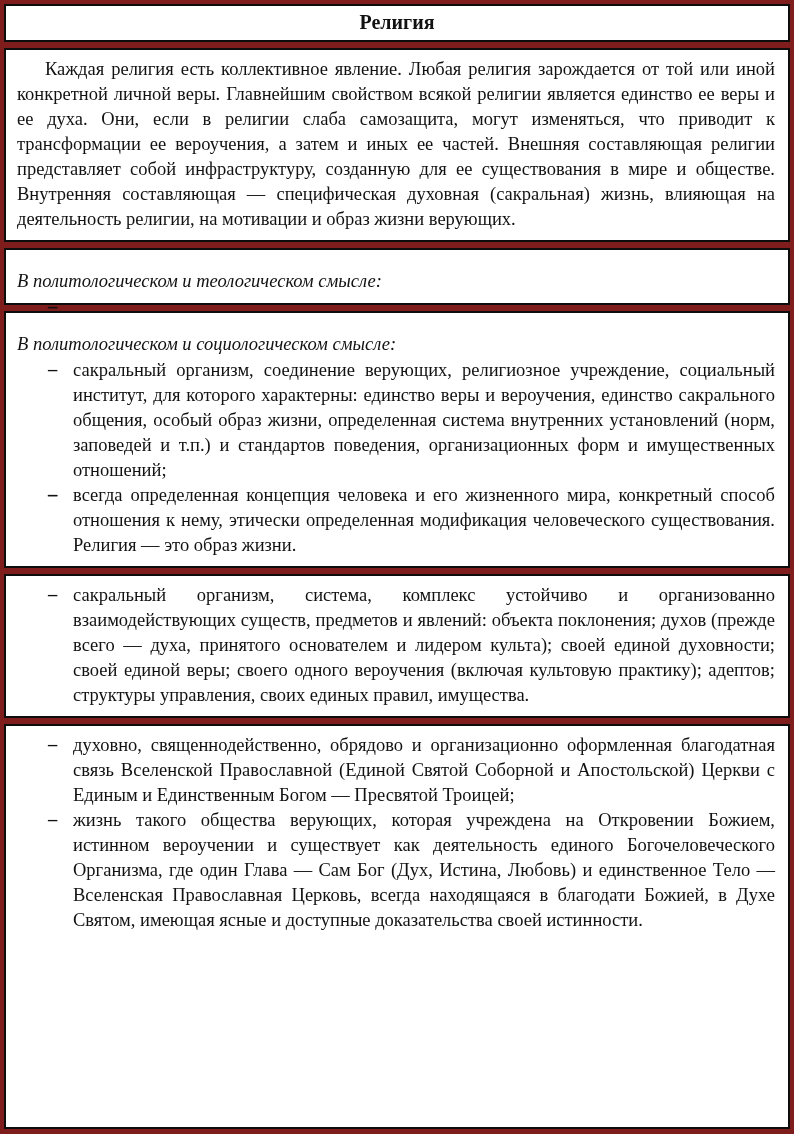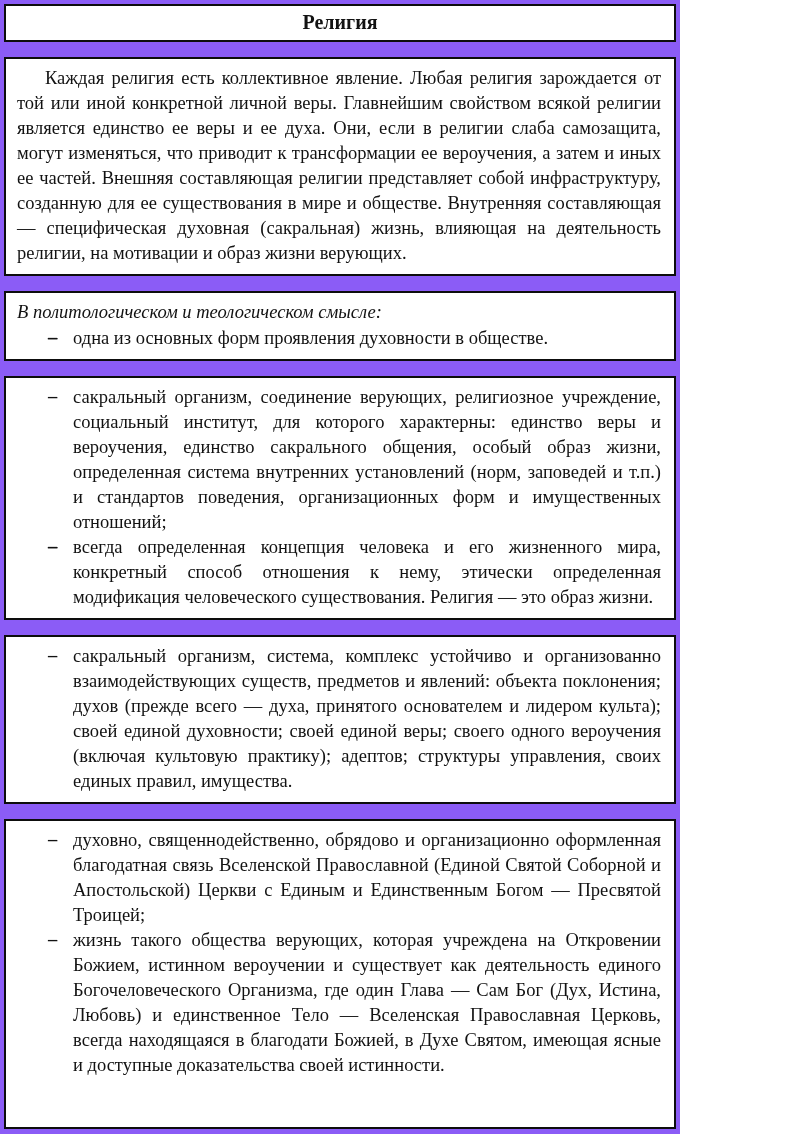--- a/index.html
+++ b/index.html
@@ -9,27 +9,27 @@
   }
   body {
     width: 802px;
     height: 1134px;
     overflow: hidden;
     font-family: "Liberation Serif", "DejaVu Serif", serif;
     color: #121212;
   }
   .page {
     box-sizing: border-box;
-    width: 680px;
+    width: 794px;
     height: 1134px;
     padding: 4px 4px 5px 4px;
     display: flex;
     flex-direction: column;
-    gap: 15px;
-    background: #8b5cf6;
+    gap: 6px;
+    background: #7f1d1d;
   }
   .box {
     border: 2px solid #0d0d0d;
     background: #ffffff;
     box-sizing: border-box;
   }
   .heading-box {
     padding: 4px 10px 5px 10px;
     text-align: center;
     font-weight: bold;
@@ -44,21 +44,21 @@
     flex: 0 0 auto;
   }
   .text-box.grow { flex: 1 1 auto; }
   .intro-par {
     margin: 0;
     text-align: justify;
     text-indent: 28px;
   }
   .lead {
     font-style: italic;
-    margin: 0 0 1px 0;
+    margin: 12px 0 1px 0;
   }
   .bullet {
     position: relative;
     padding-left: 56px;
     text-align: justify;
   }
   .bullet .dash {
     position: absolute;
     left: 31px;
     top: -1px;
@@ -79,25 +79,25 @@
   </div>
 
 
   <div class="box text-box">
     <p class="lead">В политологическом и теологическом смысле:</p>
     <div class="bullet">
       <span class="dash">–</span>
     </div>
     <div class="bullet">
       <span class="dash">–</span>
-      <span>одна из основных форм проявления духовности в обществе.</span>
     </div>
   </div>
 
   <div class="box text-box">
+    <p class="lead">В политологическом и социологическом смысле:</p>
     <div class="bullet">
       <span class="dash">–</span>
       <span>сакральный организм, соединение верующих, религиозное учреждение, социальный институт, для которого характерны: единство веры и вероучения, единство сакрального общения, особый образ жизни, определенная система внутренних установлений (норм, заповедей и т.п.) и стандартов поведения, организационных форм и имущественных отношений;</span>
     </div>
     <div class="bullet">
       <span class="dash">–</span>
     </div>
     <div class="bullet">
       <span class="dash">–</span>
       <span>всегда определенная концепция человека и его жизненного мира, конкретный способ отношения к нему, этически определенная модификация человеческого существования. Религия — это образ жизни.</span>

